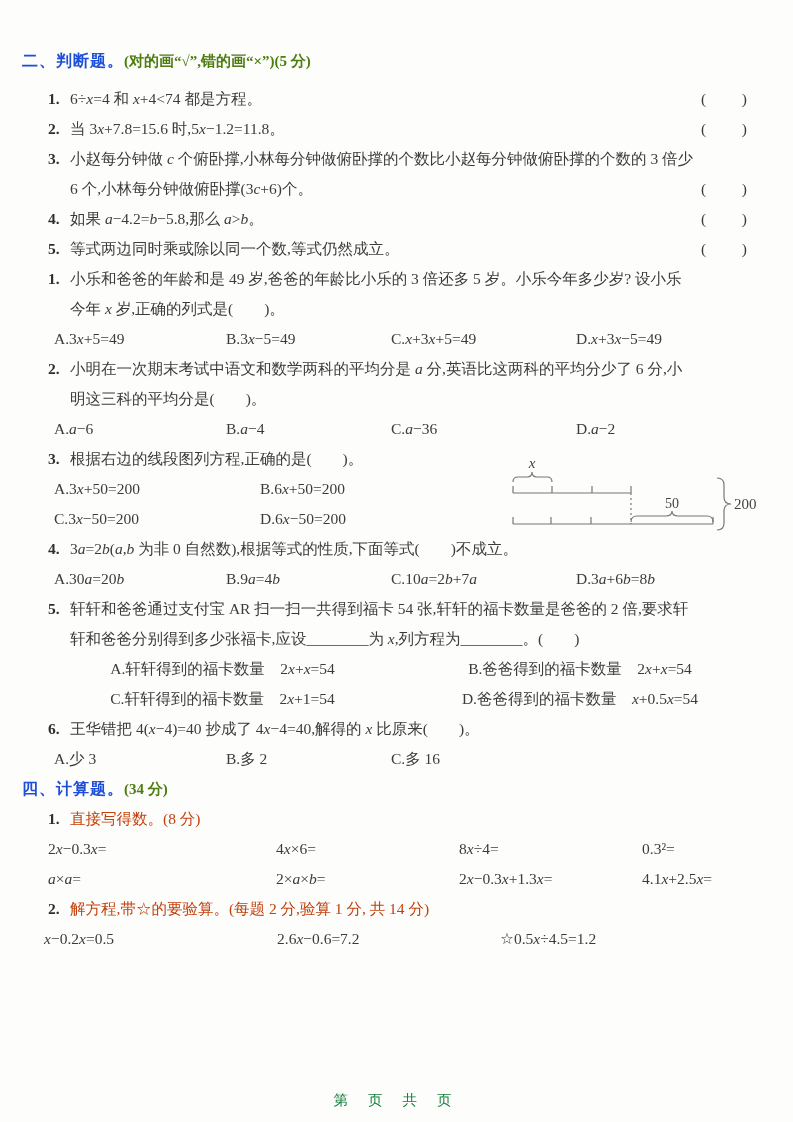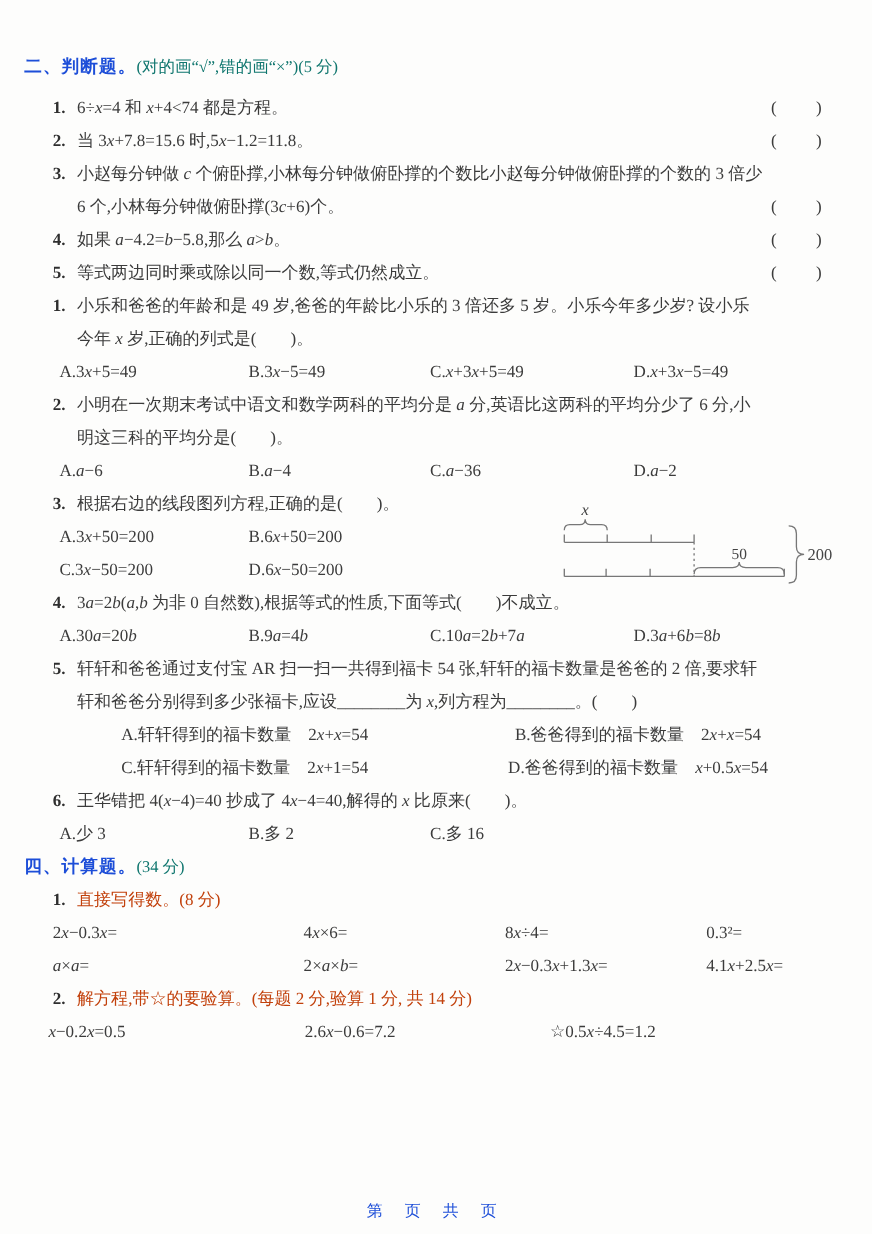--- a/index.html
+++ b/index.html
@@ -12,44 +12,44 @@
     font-family:"Liberation Serif","DejaVu Serif",serif;
     color:#3b3b3b;
     font-size:15.5px;
     overflow:hidden;
   }
   .sec-head{margin:0;height:30px;line-height:30px;font-size:16px;white-space:nowrap;}
   .head-strong{
     font-family:"Liberation Sans","DejaVu Sans",sans-serif;
     font-weight:700;color:#1d4ed8;letter-spacing:1px;
   }
-  .head-note{font-weight:400;font-size:15px;color:#0f766e;}
+  .head-note{font-weight:700;font-size:15px;color:#4d7c0f;}
   .gap8{height:8px;}
   .line{height:30px;line-height:30px;white-space:nowrap;}
   .q-line{display:flex;padding-left:26px;}
   .q-num{flex:0 0 22px;width:22px;font-weight:700;color:#2f2f2f;}
   .q-text{flex:0 1 auto;text-align:center;}
   .q-text i, .option i, .calc-cell i, .eq-cell i{font-style:italic;}
   .j-bracket{
     flex:0 0 46px;width:46px;margin-left:auto;margin-right:22px;
     display:flex;justify-content:space-between;color:#3b3b3b;
   }
   .opt-row{display:grid;padding-left:32px;}
   .cols-4{grid-template-columns:172px 165px 185px 1fr;}
-  .cols-2{grid-template-columns:172px 1fr;}
+  .cols-2{grid-template-columns:172px 1fr;gap:34px;}
   .cols-2w{grid-template-columns:337px 1fr;text-align:center;}
   .option{white-space:nowrap;}
   .calc-row{display:grid;grid-template-columns:205px 160px 160px 1fr;padding-left:26px;gap:23px;}
   .solve-row{display:grid;grid-template-columns:233px 223px 1fr;padding-left:22px;}
   .sub-head .sub-title{color:#c2410c;}
   .diagram{position:absolute;left:496px;top:452px;}
   .diagram text{font-family:"Liberation Serif","DejaVu Serif",serif;fill:#444;}
   .page-footer{
     position:absolute;left:0;right:0;bottom:12px;
-    text-align:center;font-size:14.5px;color:#1d4ed8;
+    text-align:center;font-size:14.5px;color:#15803d;
     font-family:"Liberation Sans","DejaVu Sans",sans-serif;
     letter-spacing:8px;
   }
 </style>
 </head>
 <body>
 
 <main class="page">
 
   <section>

